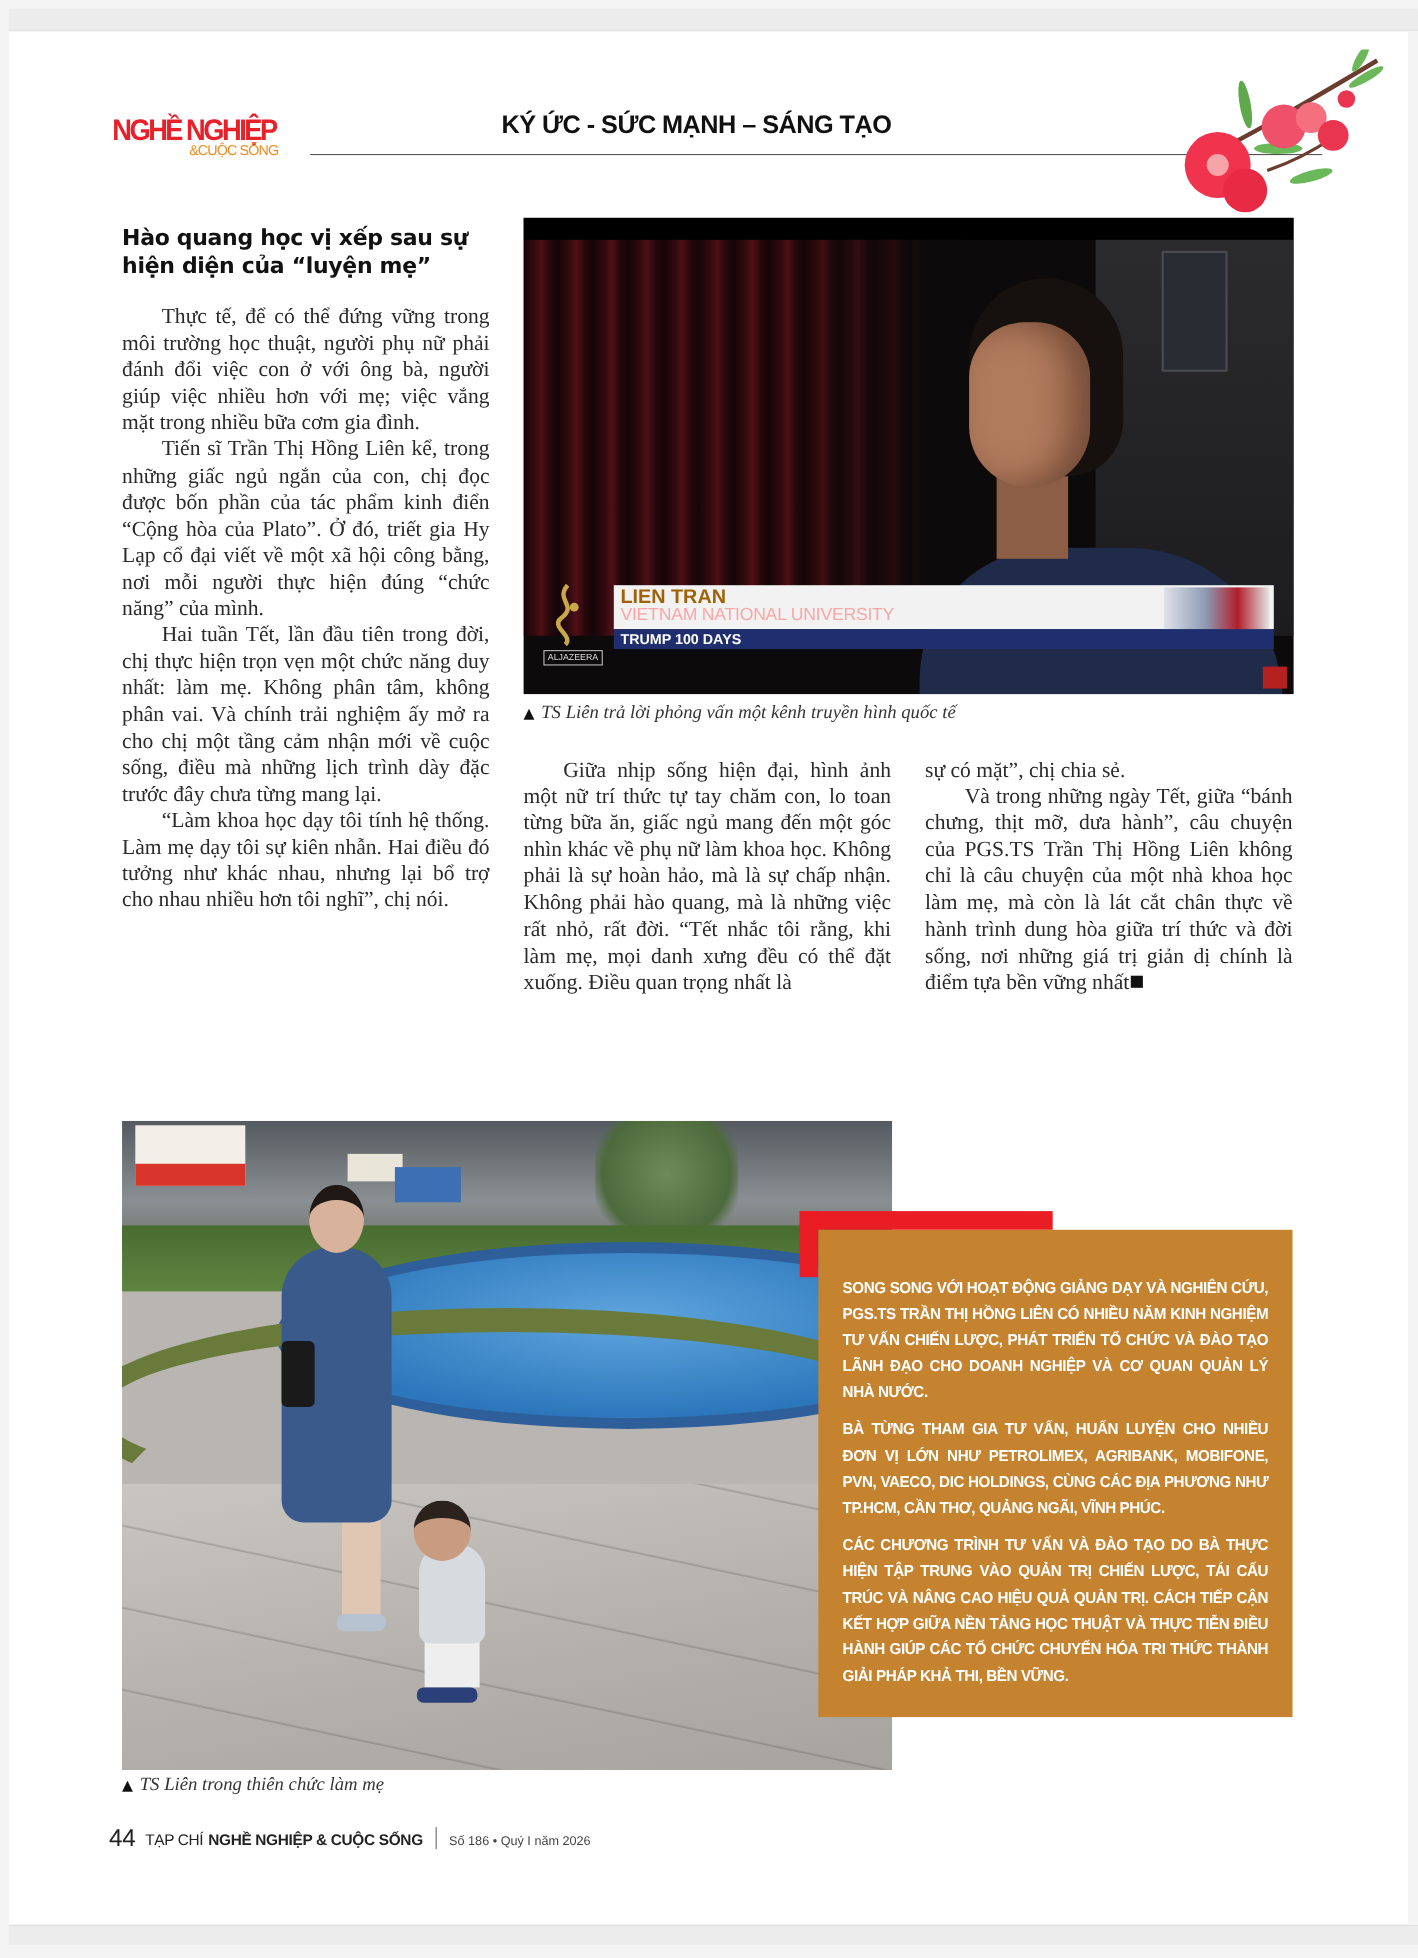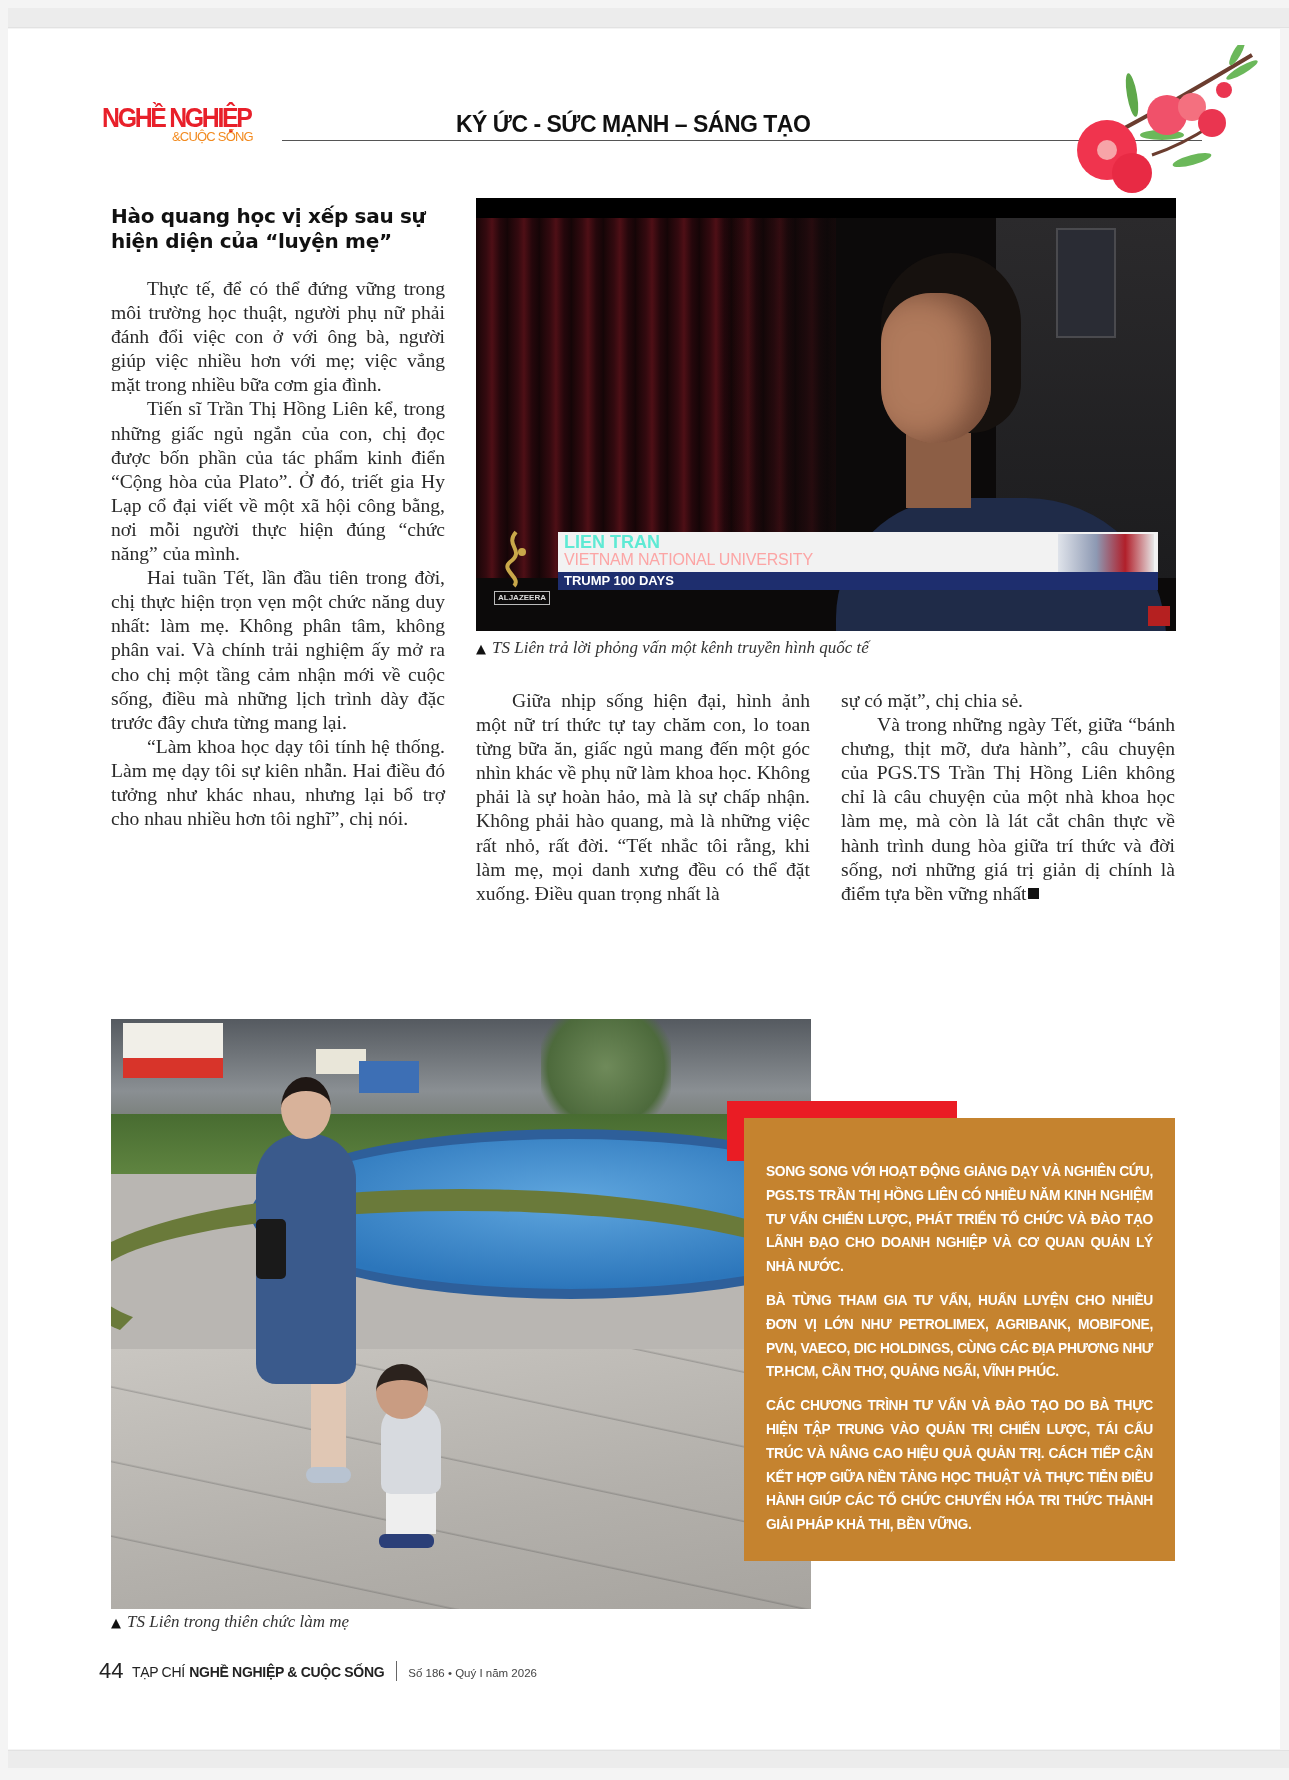--- a/index.html
+++ b/index.html
@@ -8,21 +8,21 @@
 
   .band-top { position: absolute; left: 8px; top: 8px; width: 1281px; height: 20px; background: #ececec; border-bottom: 1px solid #e2e2e2; }
   .band-bottom { position: absolute; left: 8px; top: 1750px; width: 1281px; height: 18px; background: #ececec; border-top: 1px solid #e2e2e2; }
   .page { position: absolute; left: 8px; top: 29px; width: 1272px; height: 1720px; background: #fff; }
 
   
   .logo { position: absolute; left: 102px; top: 103px; width: 180px; height: 44px; }
   .logo .main { position: absolute; left: 0; top: 0; font-family: "Liberation Sans", sans-serif; font-weight: 900; font-size: 27px; letter-spacing: -2.5px; color: #e8202a; transform: scaleX(0.92); transform-origin: left top; white-space: nowrap; }
   .logo .sub { position: absolute; left: 70px; top: 26px; font-family: "Liberation Sans", sans-serif; font-size: 13px; letter-spacing: -0.8px; color: #f28a1e; white-space: nowrap; }
   .header-rule { position: absolute; left: 282px; top: 140px; width: 920px; height: 1px; background: #555; }
-  .section-title { position: absolute; left: 456px; top: 111px; font-family: "Liberation Sans", sans-serif; font-weight: 700; font-size: 23px; letter-spacing: -0.5px; color: #111; white-space: nowrap; }
+  .section-title { position: absolute; left: 456px; top: 100px; font-family: "Liberation Sans", sans-serif; font-weight: 700; font-size: 23px; letter-spacing: -0.5px; color: #111; white-space: nowrap; }
   .blossom { position: absolute; left: 1062px; top: 45px; width: 200px; height: 150px; }
 
   
   .headline { position: absolute; left: 111px; top: 204px; width: 340px; font-family: "DejaVu Sans", sans-serif; font-weight: 700; font-size: 20px; line-height: 25px; color: #111; letter-spacing: -0.3px; }
   .col { position: absolute; font-family: "Liberation Serif", serif; font-size: 19.6px; line-height: 24.1px; color: #2a2a2a; text-align: justify; }
   .col p { text-indent: 36px; }
   .col p.noindent { text-indent: 0; }
   .col1 { left: 111px; top: 277px; width: 334px; }
   .col2 { left: 476px; top: 689px; width: 334px; }
   .col3 { left: 841px; top: 689px; width: 334px; }
@@ -35,27 +35,27 @@
     background: repeating-linear-gradient(90deg, #1a0507 0px, #3a0a10 10px, #5a1018 16px, #2a070c 24px, #150406 32px);
     opacity: 0.85; }
   .curtain-fade { position: absolute; left: 240px; top: 20px; width: 160px; height: 380px; background: linear-gradient(90deg, rgba(12,10,10,0), #0c0a0a); }
   .wall { position: absolute; left: 520px; top: 20px; width: 180px; height: 360px; background: linear-gradient(180deg,#2b2a2c,#1c1c1e); }
   .frame { position: absolute; left: 580px; top: 30px; width: 60px; height: 110px; border: 2px solid #4a4a4e; background: #2a2c34; }
   .person-body { position: absolute; left: 360px; top: 300px; width: 330px; height: 200px; background: #1f2b48; border-radius: 120px 140px 0 0; }
   .person-hair { position: absolute; left: 405px; top: 55px; width: 140px; height: 180px; background: #16110e; border-radius: 70px 70px 50px 50px; }
   .person-face { position: absolute; left: 405px; top: 95px; width: 110px; height: 150px; background: #b07a5c; border-radius: 50px 50px 55px 55px; box-shadow: inset -18px 0 30px rgba(60,30,20,0.5); }
   .person-neck { position: absolute; left: 430px; top: 230px; width: 65px; height: 80px; background: #8c5e45; }
   .lower-third { position: absolute; left: 82px; top: 334px; width: 600px; height: 40px; background: #f2f2f2; }
-  .lt-name { position: absolute; left: 88px; top: 334px; font-family: "Liberation Sans", sans-serif; font-weight: 700; font-size: 18px; color: #5eead4; }
+  .lt-name { position: absolute; left: 88px; top: 334px; font-family: "Liberation Sans", sans-serif; font-weight: 700; font-size: 18px; color: #a16207; }
   .lt-org { position: absolute; left: 88px; top: 353px; font-family: "Liberation Sans", sans-serif; font-size: 16px; color: #fca5a5; letter-spacing: -0.2px; }
   .lt-band { position: absolute; left: 82px; top: 374px; width: 600px; height: 18px; background: #1e2e6e; }
   .lt-topic { position: absolute; left: 88px; top: 374px; font-family: "Liberation Sans", sans-serif; font-weight: 700; font-size: 13px; color: #fff; line-height: 18px; }
   .lt-thumb { position: absolute; left: 582px; top: 336px; width: 96px; height: 38px; background: linear-gradient(90deg,#dfe3ea,#8d99b3 40%,#b11f2a 70%,#e6e6e6); }
   .aj-logo { position: absolute; left: 20px; top: 330px; width: 40px; height: 60px; }
-  .aj-text { position: absolute; left: 18px; top: 393px; border: 1px solid #bbb; padding: 0 3px; font-family: "Liberation Sans", sans-serif; font-weight: 700; font-size: 8px; color: #ddd; line-height: 12px; }
+  .aj-text { position: absolute; left: 18px; top: 393px; border: 1px solid #bbb; padding: 0 3px; font-family: "Liberation Sans", sans-serif; font-weight: 400; font-size: 8px; color: #ddd; line-height: 12px; }
   .tv-corner { position: absolute; left: 672px; top: 408px; width: 22px; height: 20px; background: #b52020; }
 
   .caption { position: absolute; font-family: "Liberation Serif", serif; font-style: italic; font-size: 17px; color: #333; white-space: nowrap; }
   .caption .tri { font-style: normal; font-family: "DejaVu Sans", sans-serif; font-size: 13px; color: #111; margin-right: 6px; }
   .caption1 { left: 476px; top: 638px; }
   .caption2 { left: 111px; top: 1612px; text-align: center; }
 
   
   .family-photo { position: absolute; left: 111px; top: 1019px; width: 700px; height: 590px; overflow: hidden; background: #b9b6b2; }
   .fp-buildings { position: absolute; left: 0; top: 0; width: 100%; height: 120px; background: linear-gradient(180deg,#555a60,#8a8f93 60%,#6e7469); }

